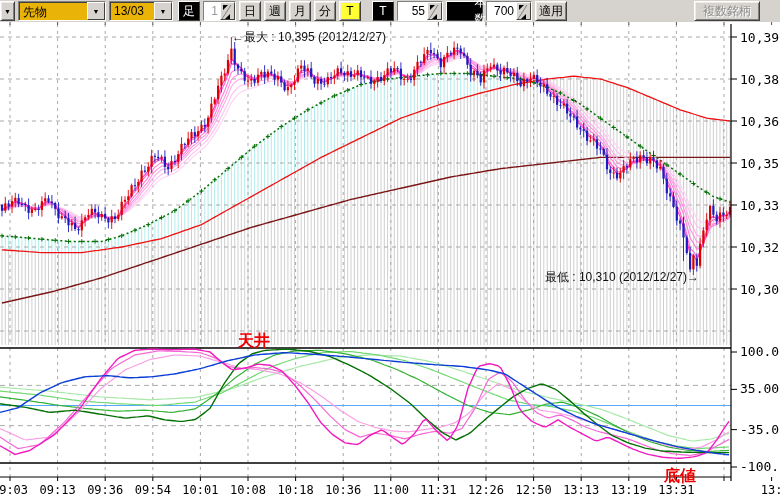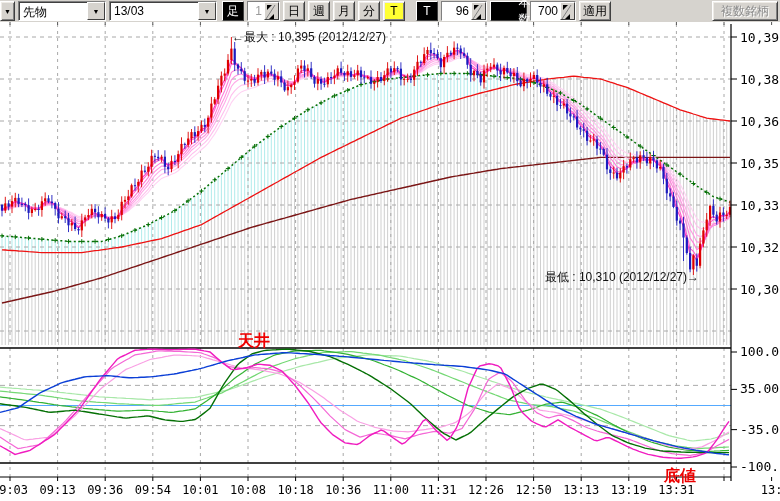--- a/index.html
+++ b/index.html
@@ -9,21 +9,21 @@
   #toolbar{position:absolute;left:0;top:0;width:780px;height:22px;background:#d6d3ce;
            display:flex;align-items:center;gap:3px;padding:0;box-sizing:border-box;}
   .tb{box-sizing:border-box;height:20px;margin-top:0;}
   .btn3d{background:#d6d3ce;border:1px solid;border-color:#ffffff #404040 #404040 #ffffff;
          box-shadow:inset 1px 1px 0 #eeebe6, inset -1px -1px 0 #808080;
          font-size:12px;display:flex;align-items:center;justify-content:center;color:#000;cursor:default;}
   .btn-black{background:#000;color:#fff;border:1px solid;border-color:#ffffff #404040 #404040 #ffffff;
          font-size:12px;display:flex;align-items:center;justify-content:center;}
   .btn-yellow{background:#ffff33;color:#000;}
   .btn-disabled{color:#8d8d8d;text-shadow:1px 1px 0 #ffffff;}
-  .combo{display:flex;background:#ffffff;border:1px solid;border-color:#808080 #ffffff #ffffff #808080;
+  .combo{display:flex;background:#eab308;border:1px solid;border-color:#808080 #ffffff #ffffff #808080;
          box-shadow:inset 1px 1px 0 #404040;}
   .combo .ctext{flex:1;font-size:12px;padding:2px 3px 0 4px;white-space:nowrap;overflow:hidden;color:#000;}
   .combo .carrow{width:16px;background:#d6d3ce;border:1px solid;border-color:#ffffff #404040 #404040 #ffffff;
          display:flex;align-items:center;justify-content:center;font-size:7px;color:#000;}
   .spin{display:flex;background:#fff;border:1px solid;border-color:#808080 #ffffff #ffffff #808080;}
   .spin .sval{flex:1;font-size:12px;text-align:right;padding:2px 2px 0 2px;color:#000;}
   .spin .sval.dim{color:#9a9a9a;}
   .spin .sbtn{width:13px;background:#d6d3ce;border:1px solid;border-color:#ffffff #404040 #404040 #ffffff;position:relative;}
   .spin .sbtn svg{position:absolute;left:0;top:0;}
   #chart-svg{position:absolute;left:0;top:0;}
@@ -34,21 +34,21 @@
 <body>
 
 <div id="app">
 
   <div id="toolbar">
     <div class="tb btn3d" style="width:15px;font-size:7px;">▼</div>
     <div class="tb combo" style="width:88px;">
       <div class="ctext">先物</div>
       <div class="carrow">▼</div>
     </div>
-    <div class="tb combo" style="width:108px;">
+    <div class="tb combo" style="width:64px;">
       <div class="ctext">13/03</div>
       <div class="carrow">▼</div>
     </div>
     <div class="tb btn-black" style="width:22px;margin-left:2px;">足</div>
     <div class="tb spin" style="width:33px;">
       <div class="sval dim">1</div>
       <div class="sbtn">
         <svg width="11" height="18" viewBox="0 0 11 18">
             <line x1="1" y1="16" x2="10" y2="2" stroke="#808080" stroke-width="1"></line>
             <path d="M2 7 L7 2 L2 2 Z" fill="#000"></path>
@@ -56,42 +56,42 @@
           </svg>
       </div>
     </div>
     <div class="tb btn3d" style="width:22px;">日</div>
     <div class="tb btn3d" style="width:22px;">週</div>
     <div class="tb btn3d" style="width:22px;">月</div>
     <div class="tb btn3d" style="width:22px;">分</div>
     <div class="tb btn3d btn-yellow" style="width:22px;">T</div>
     <div class="tb btn-black" style="width:22px;margin-left:8px;">T</div>
     <div class="tb spin" style="width:46px;">
-      <div class="sval">96</div>
+      <div class="sval">55</div>
       <div class="sbtn">
         <svg width="11" height="18" viewBox="0 0 11 18">
             <line x1="1" y1="16" x2="10" y2="2" stroke="#808080" stroke-width="1"></line>
             <path d="M2 7 L7 2 L2 2 Z" fill="#000"></path>
             <path d="M9 11 L4 16 L9 16 Z" fill="#000"></path>
           </svg>
       </div>
     </div>
     <div class="tb btn-black" style="width:37px;padding-left:32px;">本数</div>
     <div class="tb spin" style="width:46px;">
       <div class="sval">700</div>
       <div class="sbtn">
         <svg width="11" height="18" viewBox="0 0 11 18">
             <line x1="1" y1="16" x2="10" y2="2" stroke="#808080" stroke-width="1"></line>
             <path d="M2 7 L7 2 L2 2 Z" fill="#000"></path>
             <path d="M9 11 L4 16 L9 16 Z" fill="#000"></path>
           </svg>
       </div>
     </div>
     <div class="tb btn3d" style="width:32px;text-align:center;">適用</div>
-    <div class="tb btn3d btn-disabled" style="width:66px;margin-left:auto;margin-right:2px;">複数銘柄</div>
+    <div class="tb btn3d btn-disabled" style="width:66px;margin-left:auto;margin-right:20px;">複数銘柄</div>
   </div>
 
   <svg id="chart-svg" width="780" height="501">
     <g>
         <defs>
           <clipPath id="clip-main">
             <rect x="0" y="24" width="731" height="323"></rect>
           </clipPath>
           <clipPath id="clip-osc">
             <rect x="0" y="346" width="731" height="131"></rect>

